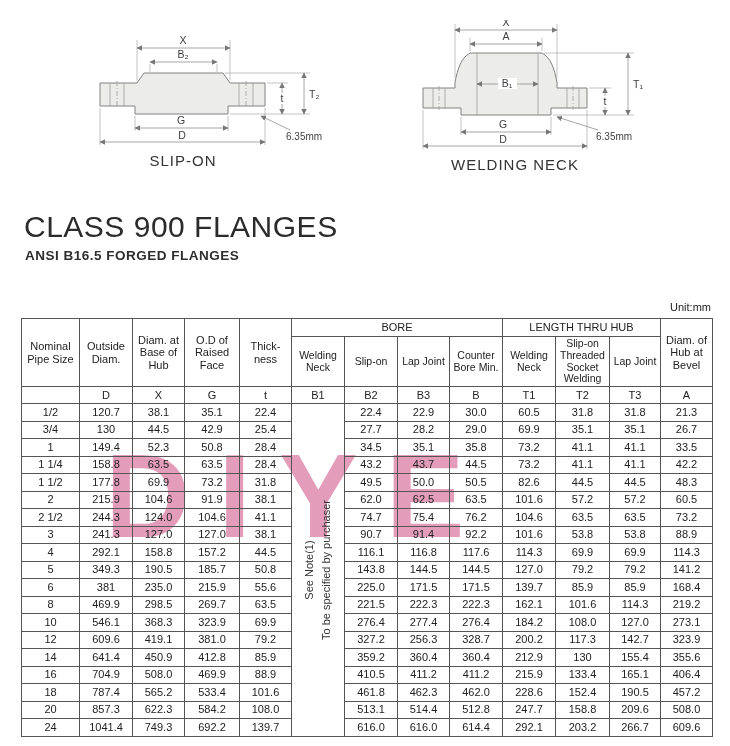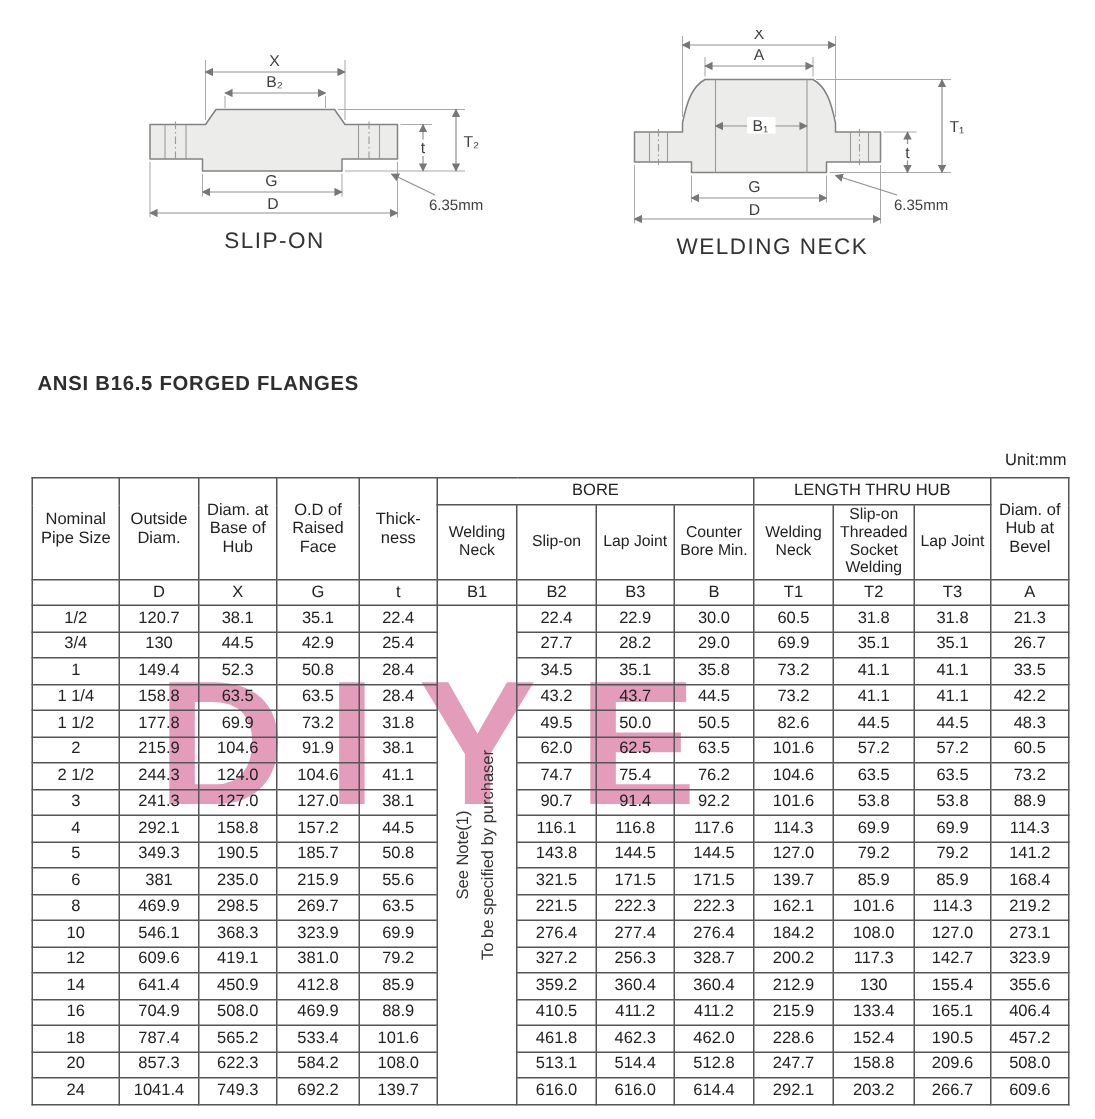--- a/index.html
+++ b/index.html
@@ -150,20 +150,21 @@
         <text class="dim-text" x="103" y="108">G</text>
         <text class="dim-text" x="103" y="123">D</text>
         <text class="dim-text" x="205" y="85">t</text>
       </g>
       <text class="dim-text" x="233" y="68">T₁</text>
       <text class="dim-text-sm" x="196" y="120">6.35mm</text>
     </svg>
     <div class="fig-caption">WELDING NECK</div>
   </div>
 
+  <div class="page-title">CLASS 900 FLANGES</div>
   <div class="page-subtitle">ANSI B16.5 FORGED FLANGES</div>
   <div class="unit-label">Unit:mm</div>
 
   <div class="watermark">DIYE</div>
 
   <table class="flange">
     <colgroup>
       <col style="width:58px">
         <col style="width:53px">
         <col style="width:52px">
@@ -360,21 +361,21 @@
           <td>79.2</td>
           <td>79.2</td>
           <td>141.2</td>
         </tr>
         <tr>
           <td>6</td>
           <td>381</td>
           <td>235.0</td>
           <td>215.9</td>
           <td>55.6</td>
-          <td>321.5</td>
+          <td>225.0</td>
           <td>171.5</td>
           <td>171.5</td>
           <td>139.7</td>
           <td>85.9</td>
           <td>85.9</td>
           <td>168.4</td>
         </tr>
         <tr>
           <td>8</td>
           <td>469.9</td>

